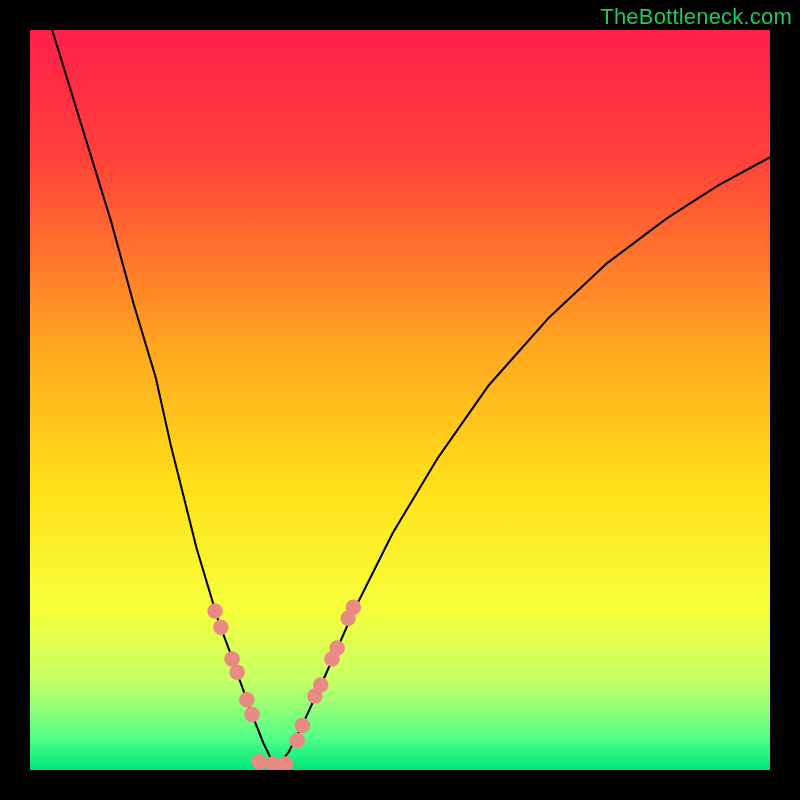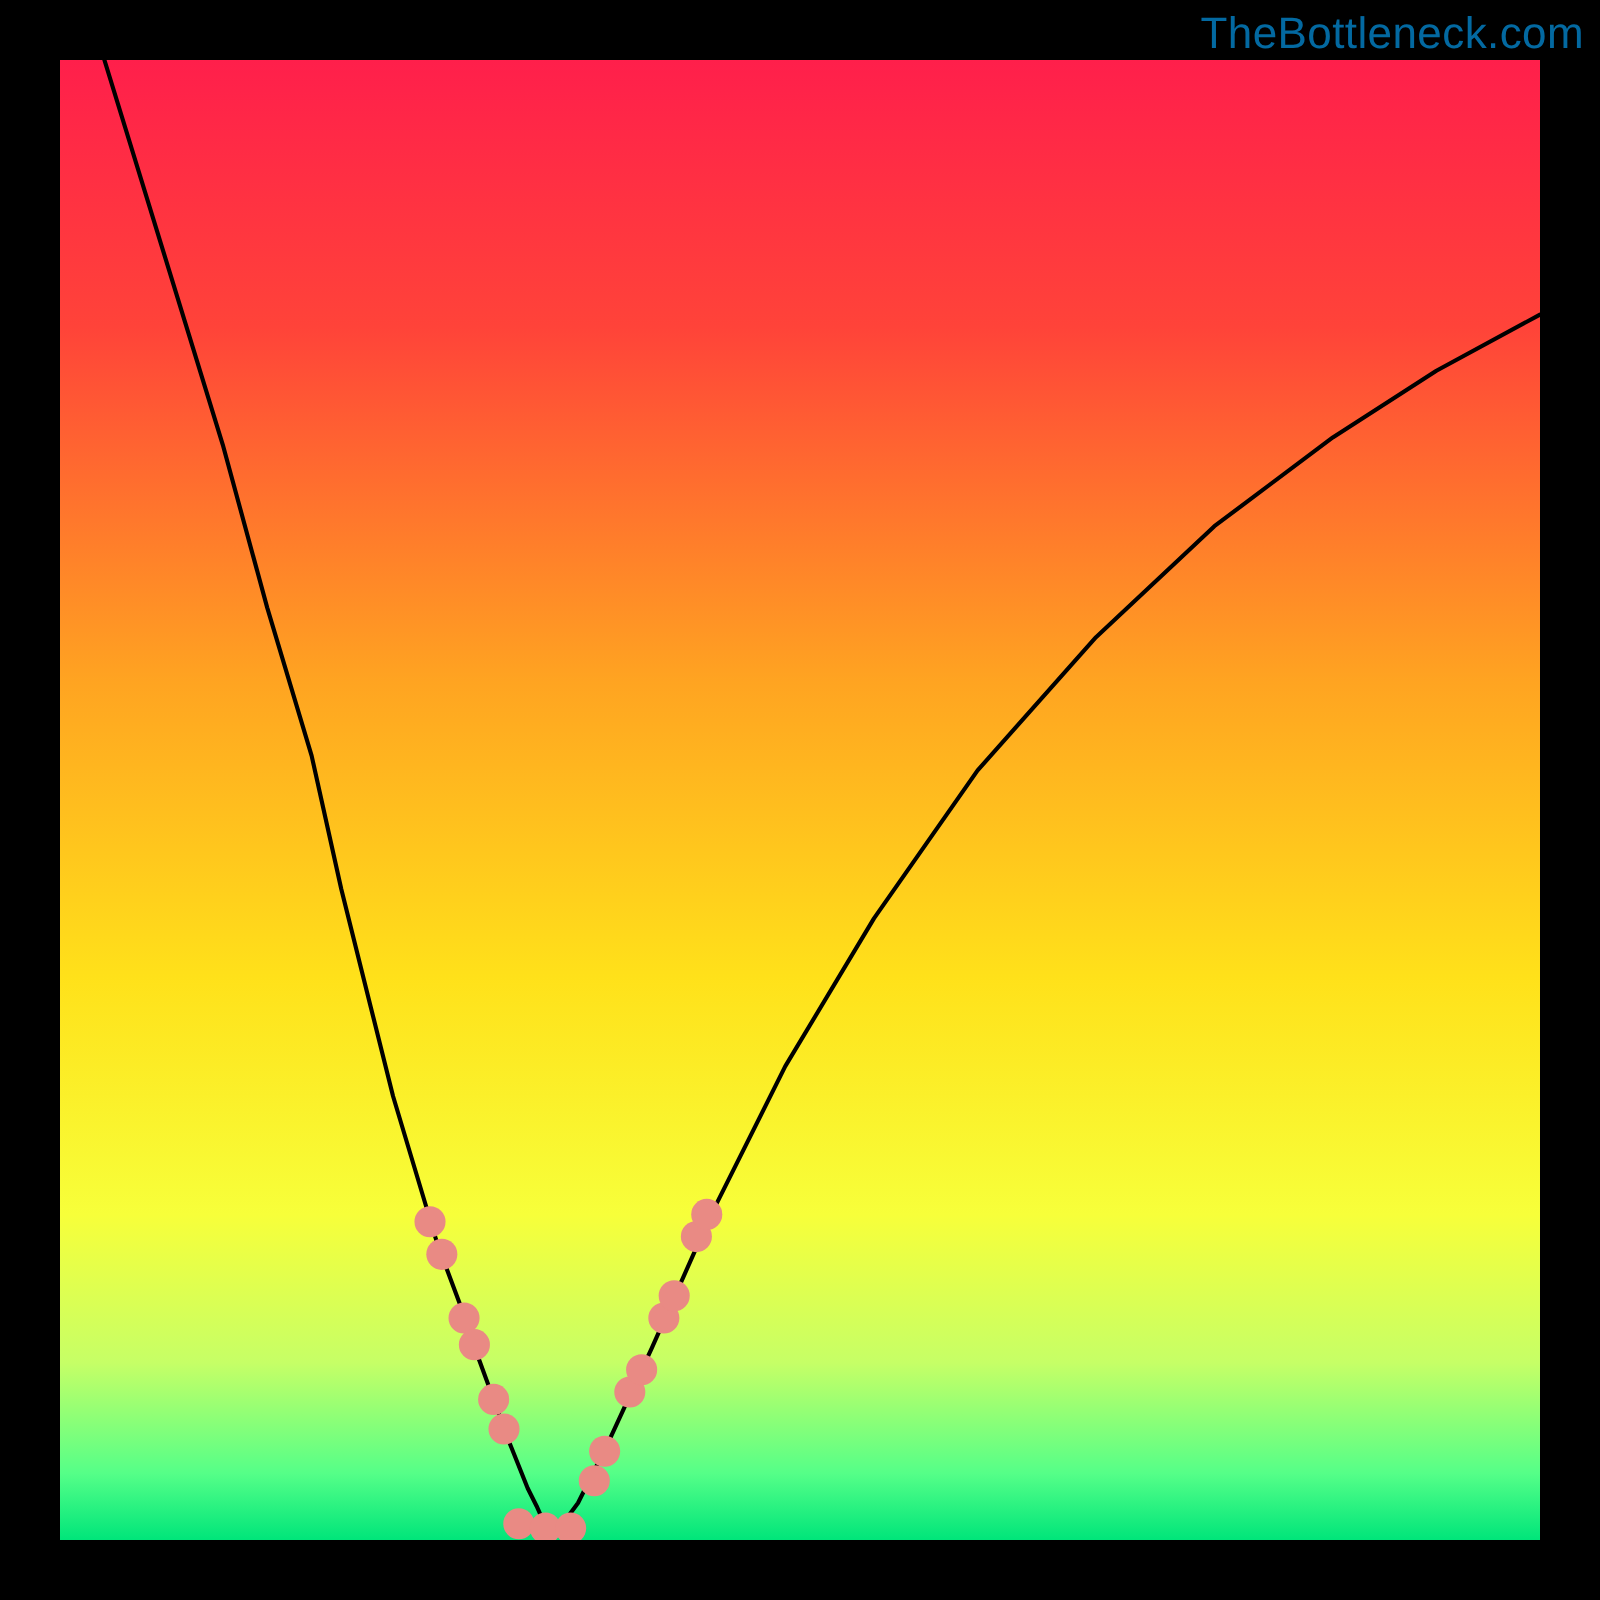--- a/index.html
+++ b/index.html
@@ -23,21 +23,21 @@
     position: absolute;
     left: 30px;
     top: 30px;
     width: 740px;
     height: 740px;
   }
   .watermark {
     position: absolute;
     top: 4px;
     right: 8px;
-    color: #0369a1;
+    color: #22c55e;
     font-size: 22px;
     font-weight: 500;
     letter-spacing: 0.2px;
   }
 </style>
 </head>
 <body>
 
 <div class="frame">
   <div class="watermark">TheBottleneck.com</div>

